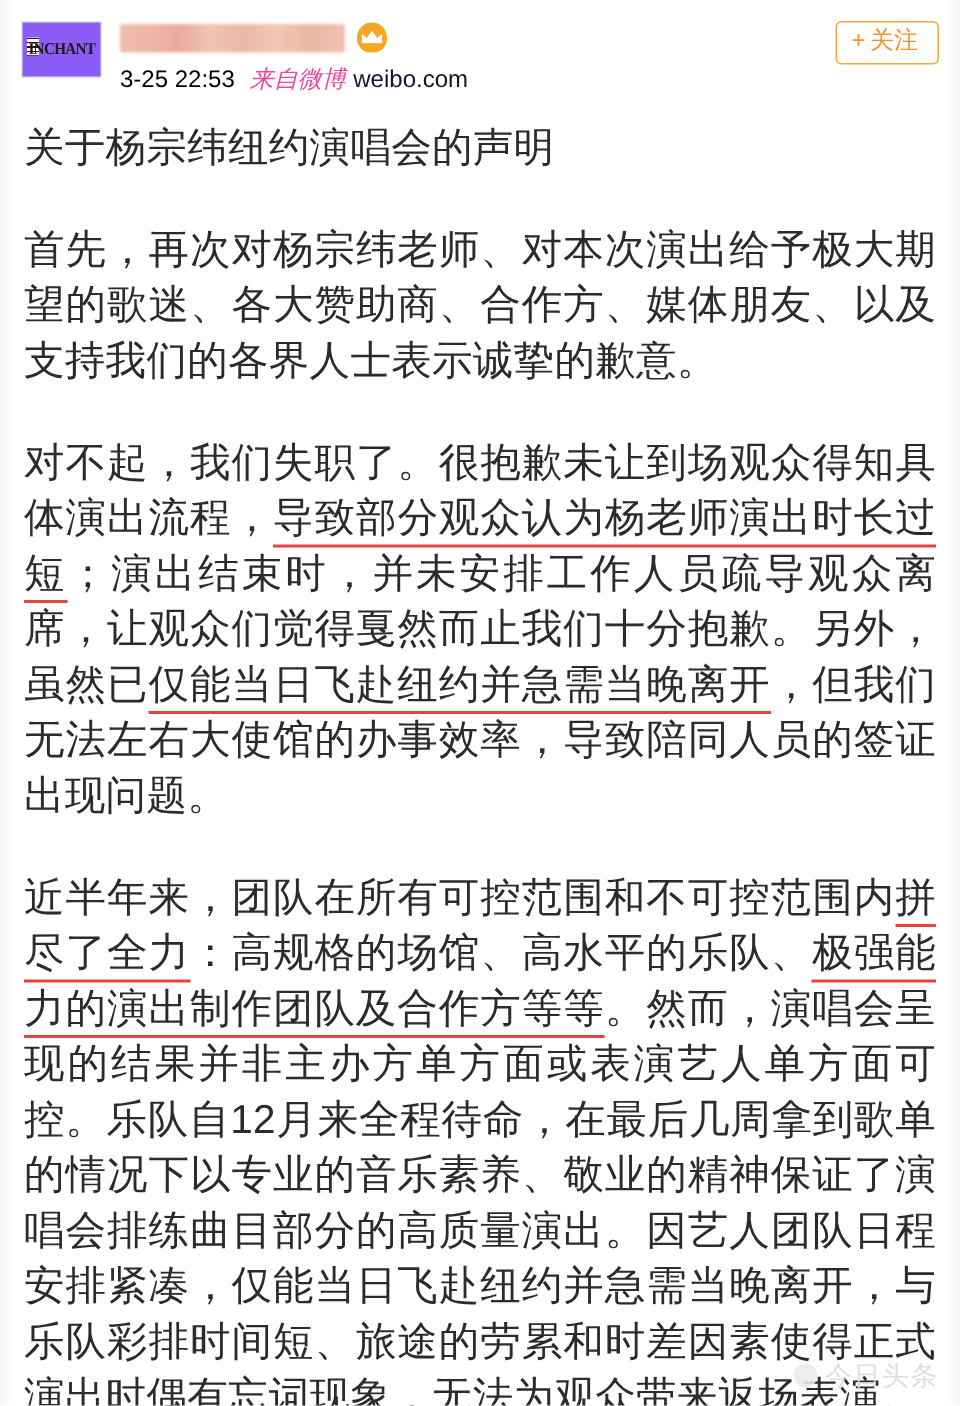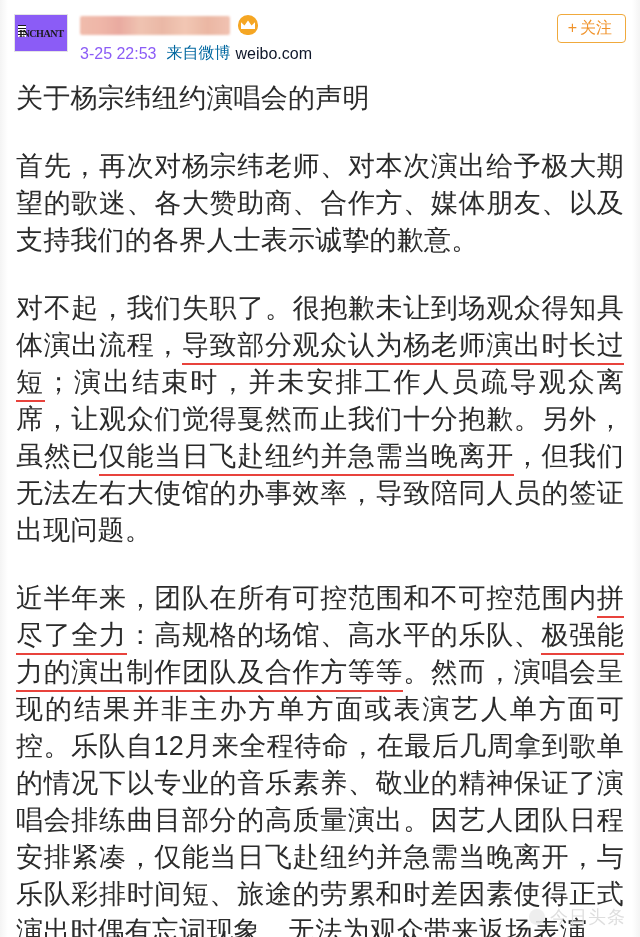--- a/index.html
+++ b/index.html
@@ -110,22 +110,22 @@
     clip-path: polygon(0% 100%, 0% 25%, 25% 60%, 50% 5%, 75% 60%, 100% 25%, 100% 100%);
   }
   .meta-row {
     display: flex;
     align-items: center;
     margin-top: 5px;
     font-size: 16px;
     color: #939393;
     white-space: nowrap;
   }
-  .meta-time { color: #8b5cf6; text-align: right; }
-  .meta-from { color: #0369a1; margin-left: 10px; }
+  .meta-time { color: #000000; text-align: right; }
+  .meta-from { color: #ec4899; margin-left: 10px; font-style: italic; }
   .meta-source {
     color: #0f172a;
     margin-left: 5px;
     font-family: "Liberation Sans", sans-serif;
   }
   .follow-btn {
     flex: 0 0 auto;
     margin-top: 4px;
     border: 1px solid #f0a93c;
     border-radius: 4px;

